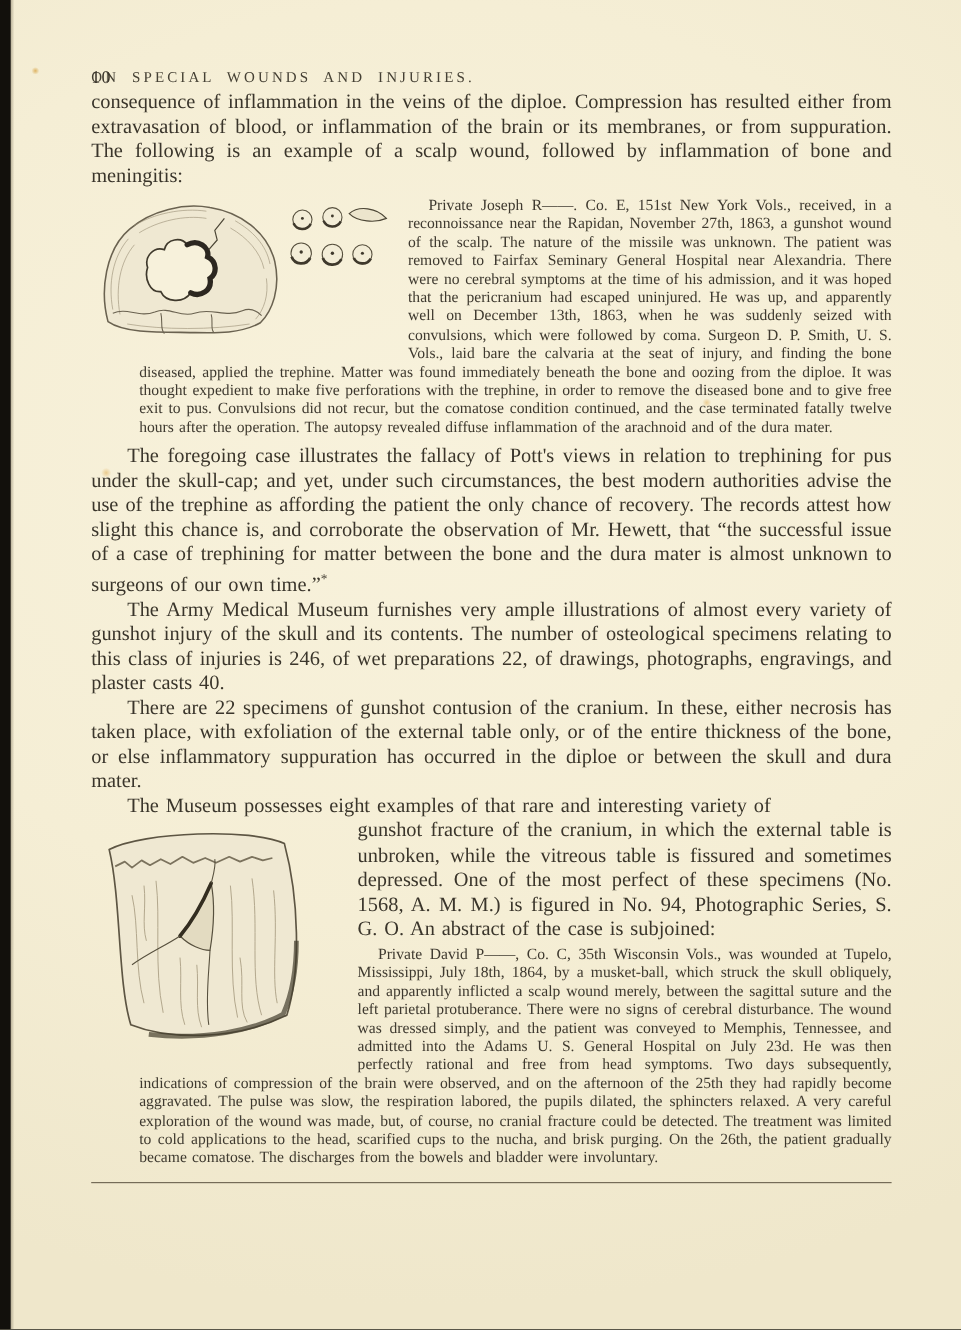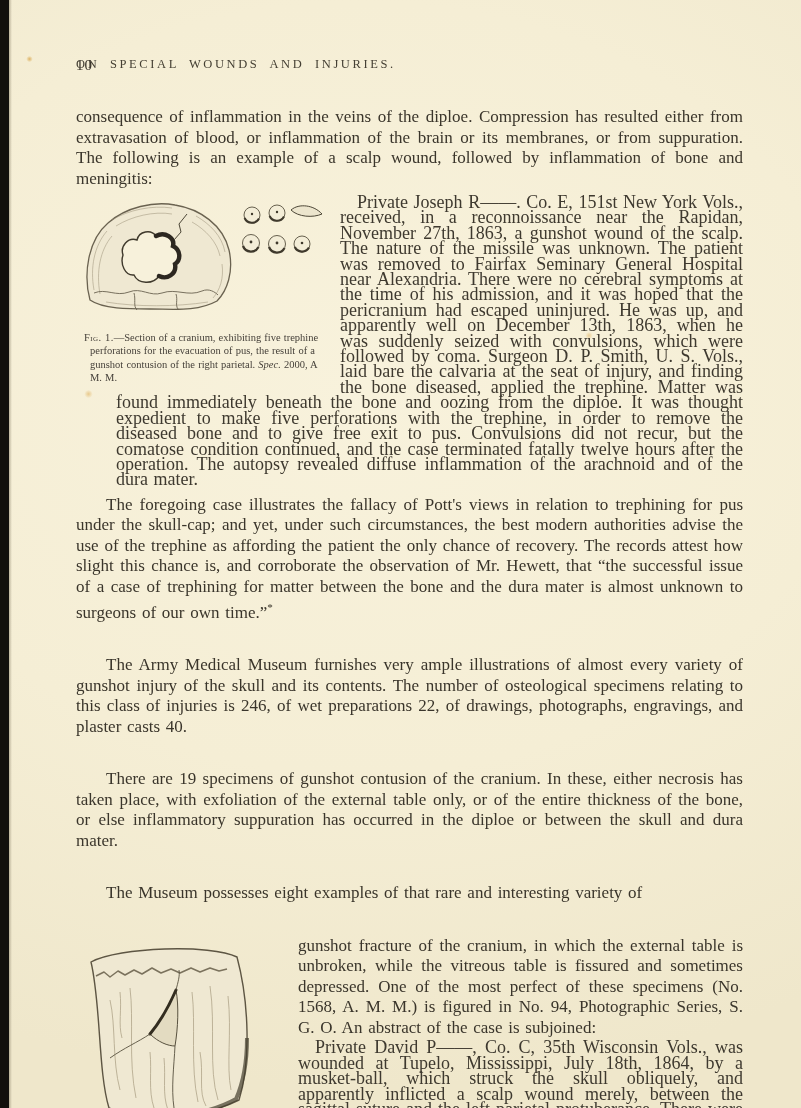--- a/index.html
+++ b/index.html
@@ -17,24 +17,24 @@
   .fox2{left:84px;top:390px;width:9px;height:8px;background:radial-gradient(circle,#e0b05a 0%,rgba(224,176,90,0) 70%);opacity:.6;}
   .fox3{left:585px;top:332px;width:8px;height:7px;background:radial-gradient(circle,#dda94e 0%,rgba(221,169,78,0) 70%);opacity:.5;}
 
   .content{position:absolute;left:76px;top:0;width:667px;padding-top:57px;}
 
   .pageheader{position:relative;height:18px;}
   .page-num{position:absolute;left:0;top:0;font-size:15px;letter-spacing:1px;}
   .running-title{font-size:12.5px;letter-spacing:2.6px;word-spacing:5px;color:#454034;}
 
   p{margin:0;}
-  .main{font-size:17px;line-height:20.5px;text-align:justify;word-spacing:1.5px;margin-top:32px;}
+  .main{font-size:17px;line-height:20.5px;text-align:justify;word-spacing:1.5px;}
   .indent{text-indent:30px;}
   .solid{line-height:20.5px;}
-  .case{font-size:18px;line-height:15.4px;text-align:justify;text-indent:17px;word-spacing:1px;color:#3e392f;margin-left:40px;}
+  .case{font-size:13px;line-height:15.4px;text-align:justify;text-indent:17px;word-spacing:1px;color:#3e392f;margin-left:40px;}
   .mb6{margin-bottom:6px;}
 
   figure{margin:0;padding:0;}
   .fig{float:left;}
   .fig1{width:250px;margin:3px 14px 4px 0;}
   .fig2{width:206px;margin:4px 16px 2px 0;}
   .caption{
     font-size:10.5px;line-height:13.4px;color:#46413a;text-align:left;
     padding-left:14px;text-indent:-6px;margin-top:5px;word-spacing:.5px;
   }
@@ -116,30 +116,29 @@
               <path d="M193,49 A8.5,8.5 0 0 0 208.5,50" fill="none" stroke="#3f392c" stroke-width="2.3"></path>
               <circle cx="201" cy="45" r="1.4" fill="#3f392c"></circle>
             </g>
             <g>
               <circle cx="226" cy="46" r="8" fill="#f3edd7" stroke="#57503e" stroke-width="0.9"></circle>
               <path d="M218.8,49 A8,8 0 0 0 233,49.5" fill="none" stroke="#3f392c" stroke-width="2.3"></path>
               <circle cx="226" cy="45" r="1.3" fill="#3f392c"></circle>
             </g>
           </g>
         </svg>
-        <figcaption class="caption"><span class="fig-label">Fig. 1.</span><span>—Section of a cranium, exhibiting five trephine perforations for the evacuation of pus, the result of a gunshot contusion of the right parietal.</span> <i>Spec.</i> <span>2000, A M. M.</span></figcaption>
       </figure>
       <p class="case">Private Joseph R——. Co. E, 151st New York Vols., received, in a reconnoissance near the Rapidan, November 27th, 1863, a gunshot wound of the scalp.  The nature of the missile was unknown.  The patient was removed to Fairfax Seminary General Hospital near Alexandria.  There were no cerebral symptoms at the time of his admission, and it was hoped that the pericranium had escaped uninjured.  He was up, and apparently well on December 13th, 1863, when he was suddenly seized with convulsions, which were followed by coma.  Surgeon D. P. Smith, U. S. Vols., laid bare the calvaria at the seat of injury, and finding the bone diseased, applied the trephine.  Matter was found immediately beneath the bone and oozing from the diploe.  It was thought expedient to make five perforations with the trephine, in order to remove the diseased bone and to give free exit to pus.  Convulsions did not recur, but the comatose condition continued, and the case terminated fatally twelve hours after the operation.  The autopsy revealed diffuse inflammation of the arachnoid and of the dura mater.</p>
     </div>
 
     <p class="main indent" style="margin-top:7px;"><span>The foregoing case illustrates the fallacy of Pott's views in relation to trephining for pus under the skull-cap; and yet, under such circumstances, the best modern authorities advise the use of the trephine as affording the patient the only chance of recovery.  The records attest how slight this chance is, and corroborate the observation of Mr. Hewett, that “the successful issue of a case of trephining for matter between the bone and the dura mater is almost unknown to surgeons of our own time.”</span><sup>*</sup></p>
 
     <p class="main indent">The Army Medical Museum furnishes very ample illustrations of almost every variety of gunshot injury of the skull and its contents.  The number of osteological specimens relating to this class of injuries is 246, of wet preparations 22, of drawings, photographs, engravings, and plaster casts 40.</p>
 
-    <p class="main indent">There are 19 specimens of gunshot contusion of the cranium.  In these, either necrosis has taken place, with exfoliation of the external table only, or of the entire thickness of the bone, or else inflammatory suppuration has occurred in the diploe or between the skull and dura mater.</p>
+    <p class="main indent">There are 22 specimens of gunshot contusion of the cranium.  In these, either necrosis has taken place, with exfoliation of the external table only, or of the entire thickness of the bone, or else inflammatory suppuration has occurred in the diploe or between the skull and dura mater.</p>
 
     <p class="main indent">The Museum possesses eight examples of that rare and interesting variety of</p>
 
     <div class="wrap-zone">
       <figure class="fig fig2">
         <svg width="192" height="188" viewBox="0 0 192 188">
           <g>
             <path d="M15,22 C43,7 135,4 161,17 C173,62 175,122 163,160 C118,182 63,180 33,168 C22,132 25,64 15,22 Z" fill="#efe8d2" stroke="#5d5543" stroke-width="1.4"></path>
             <path d="M48,176 C94,181 135,173 160,159 C168,141 171,119 171,98" fill="none" stroke="#453e2e" stroke-width="4" opacity="0.7"></path>
             <path d="M20,36 l8,-4 6,5 8,-6 7,4 9,-5 8,4 10,-6 9,5 10,-4 9,4 11,-5 9,4 10,-4 9,3 8,-2" fill="none" stroke="#6e6550" stroke-width="1.5" stroke-linejoin="round" opacity="0.9"></path>

